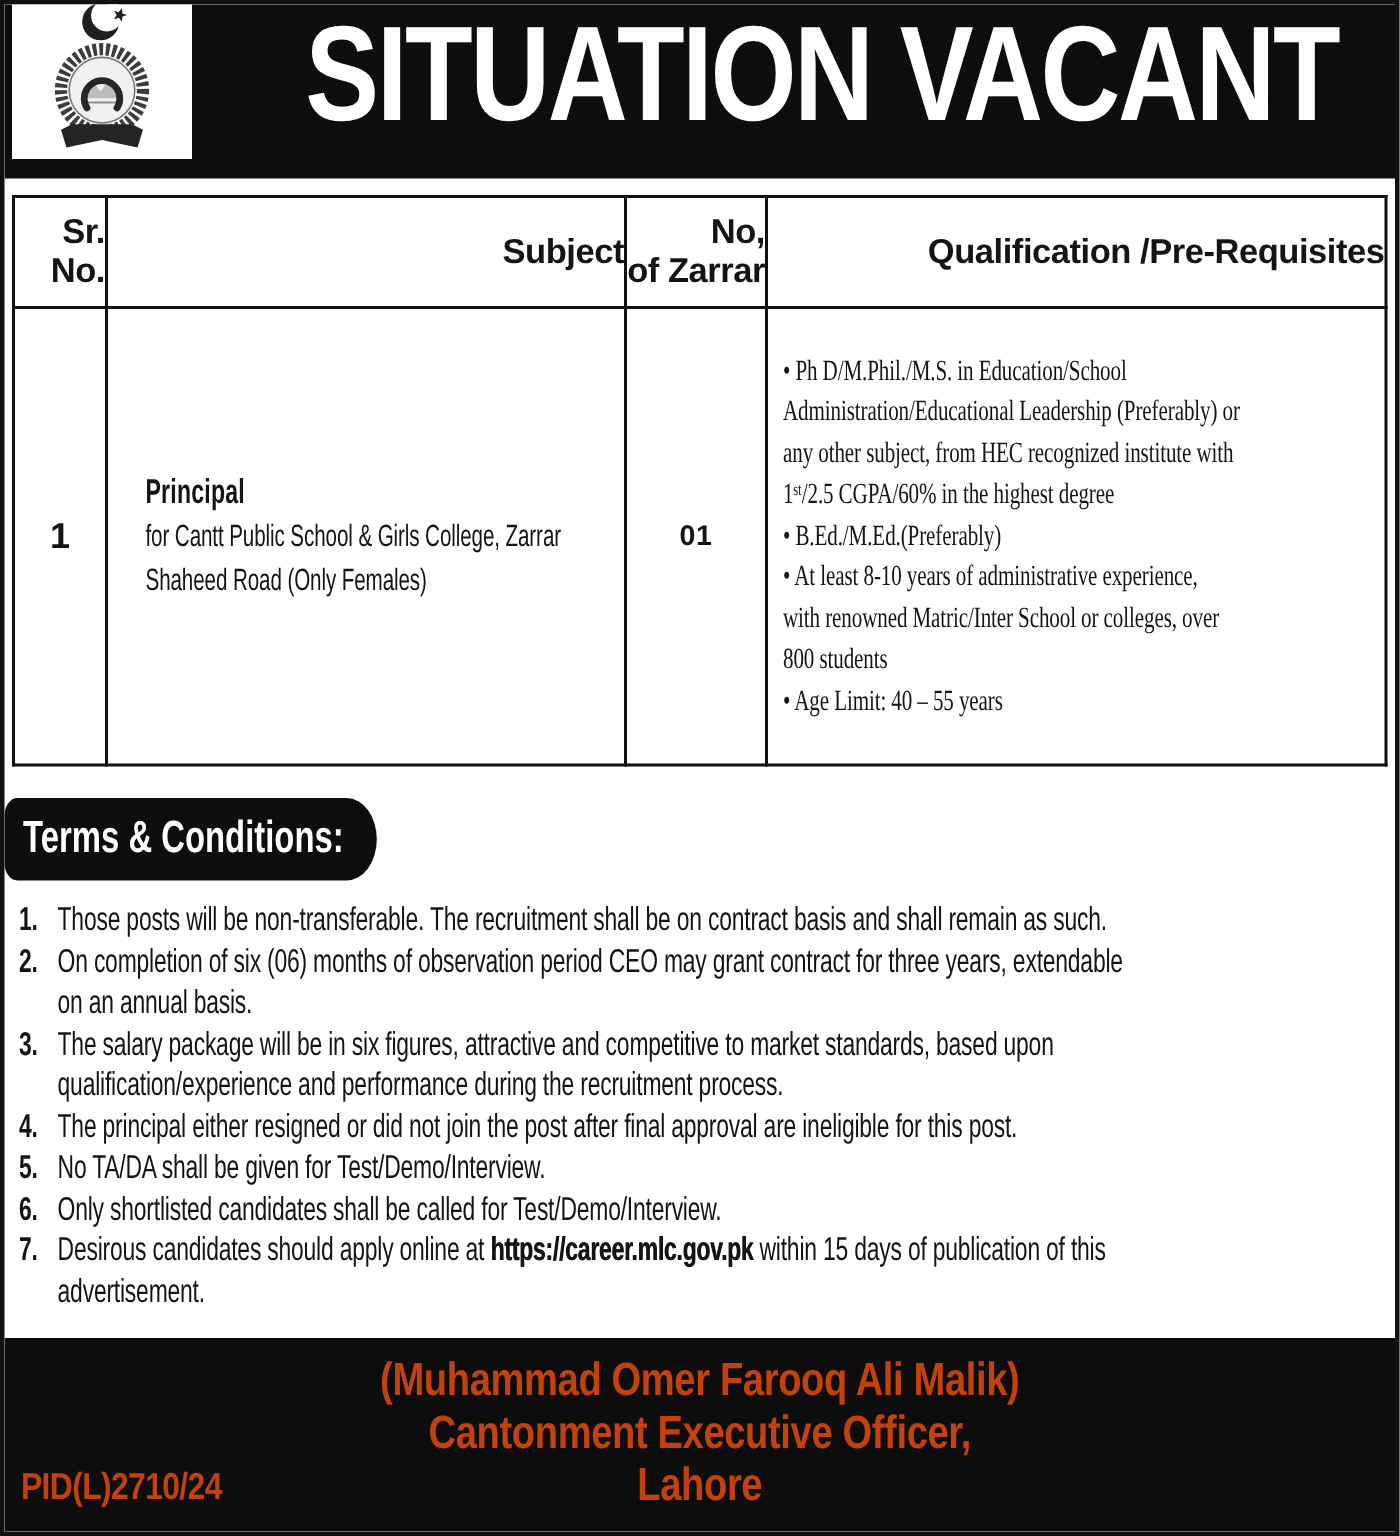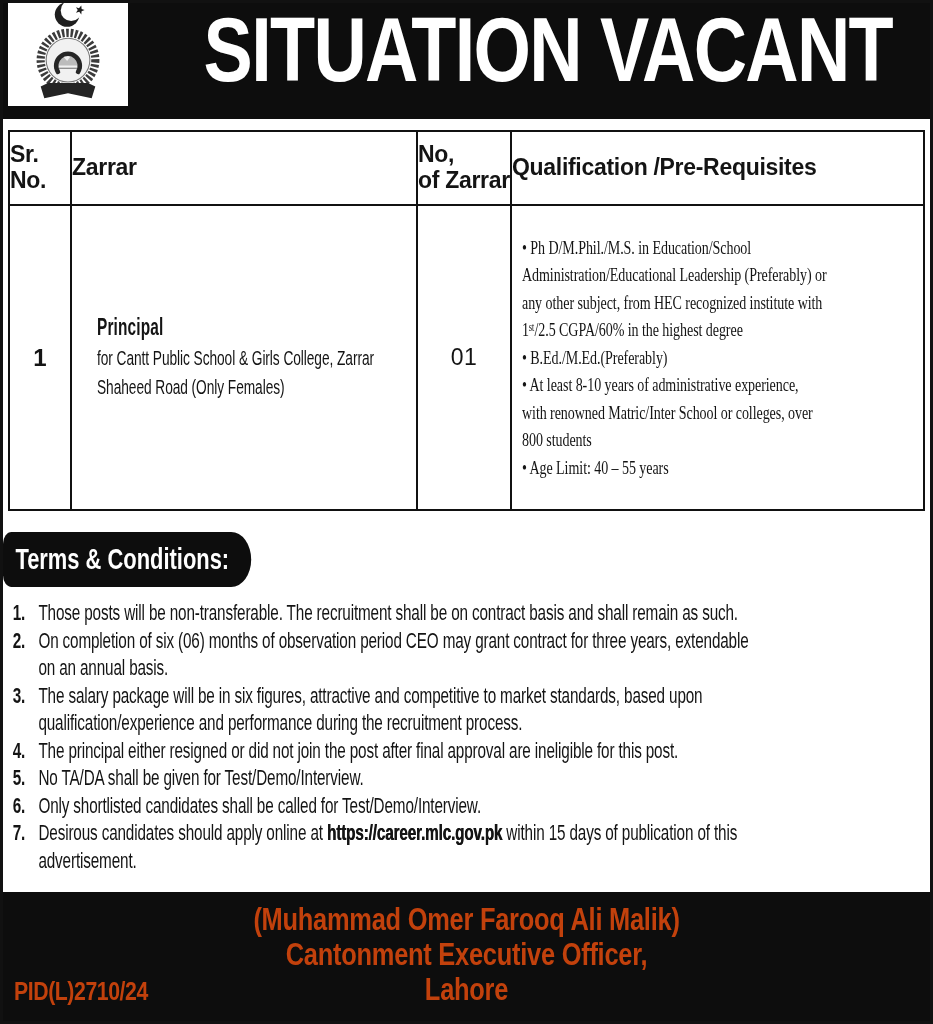--- a/index.html
+++ b/index.html
@@ -55,30 +55,30 @@
   .vacancy-table th, .vacancy-table td {
     border: 2.5px solid #111;
     overflow: hidden;
   }
   .vacancy-table thead th {
     height: 74px;
     font-size: 23px;
     font-weight: bold;
     white-space: pre-line;
     line-height: 1.12;
-    text-align: left;
+    text-align: right;
     vertical-align: middle;
     letter-spacing: -0.3px;
   }
   .vacancy-table tbody td {
     height: 305px;
     vertical-align: middle;
   }
   td.cell-sr { text-align: center; font-size: 24px; font-weight: bold; }
-  td.cell-posts { text-align: center; font-size: 23px; font-weight: 400; letter-spacing: 0.5px; }
+  td.cell-posts { text-align: center; font-size: 19px; font-weight: 700; letter-spacing: 0.5px; }
 
   td.cell-subject { padding-left: 25px; }
   .subject-inner {
     width: 492px;
     transform: scaleX(0.67);
     transform-origin: left center;
   }
   .subject-title { font-size: 23px; font-weight: bold; margin-bottom: 3px; letter-spacing: 0.2px; }
   .subject-detail {
     font-size: 20.5px; font-weight: 400;
@@ -192,21 +192,21 @@
     <colgroup>
       <col style="width:62px">
       <col style="width:346px">
       <col style="width:94px">
       <col>
     </colgroup>
     <thead>
       <tr>
         <th>Sr.
 No.</th>
-        <th>Zarrar</th>
+        <th>Subject</th>
         <th>No,
 of Zarrar</th>
         <th>Qualification /Pre-Requisites</th>
       </tr>
     </thead>
     <tbody>
       <tr>
         <td class="cell-sr">1</td>
         <td class="cell-subject">
           <div class="subject-inner">

